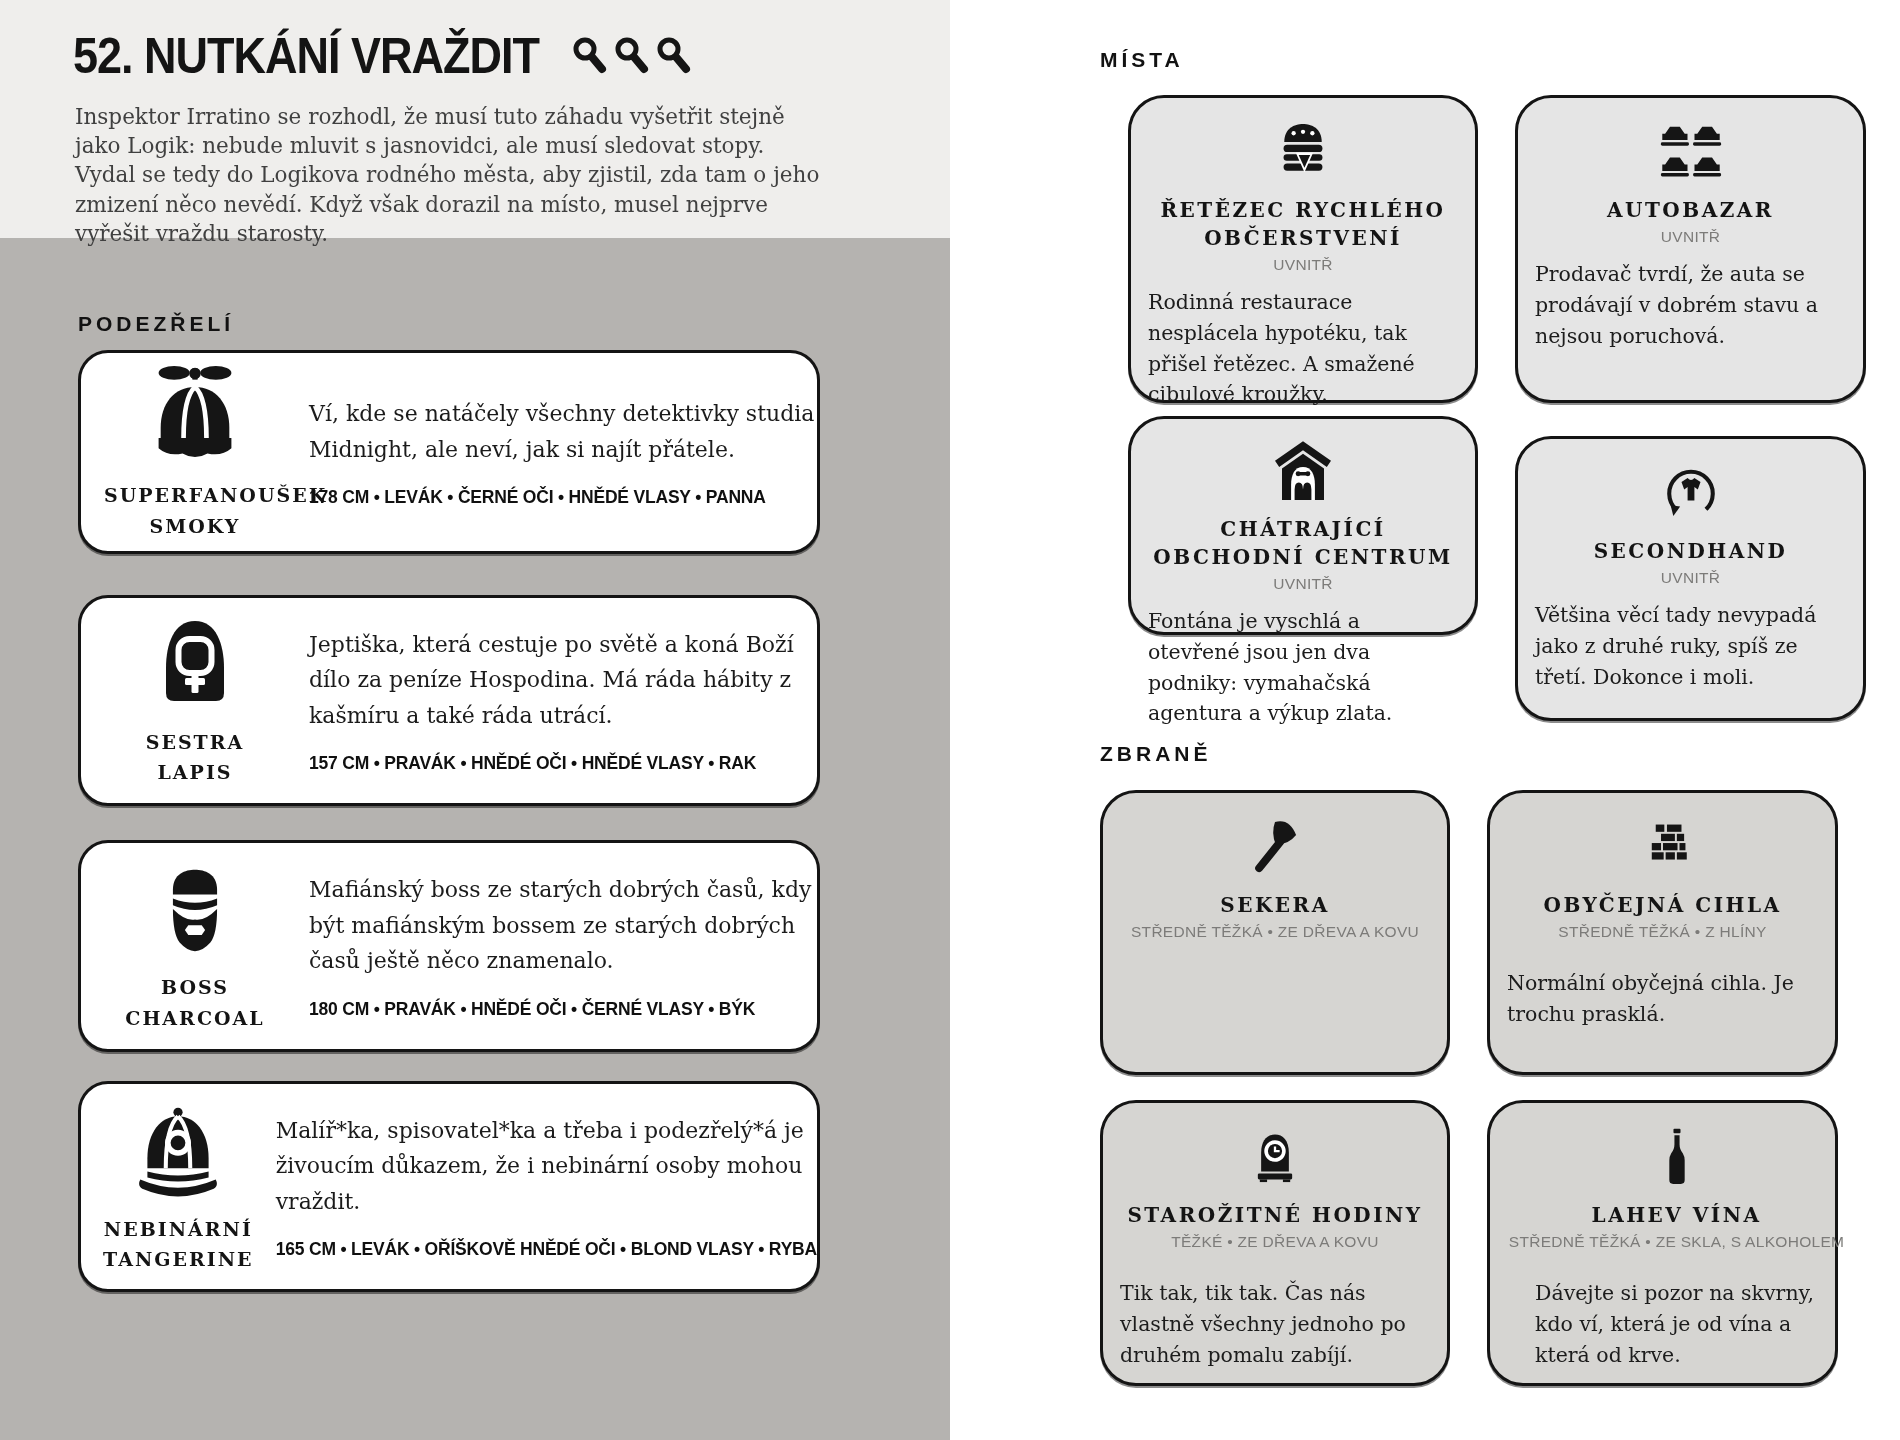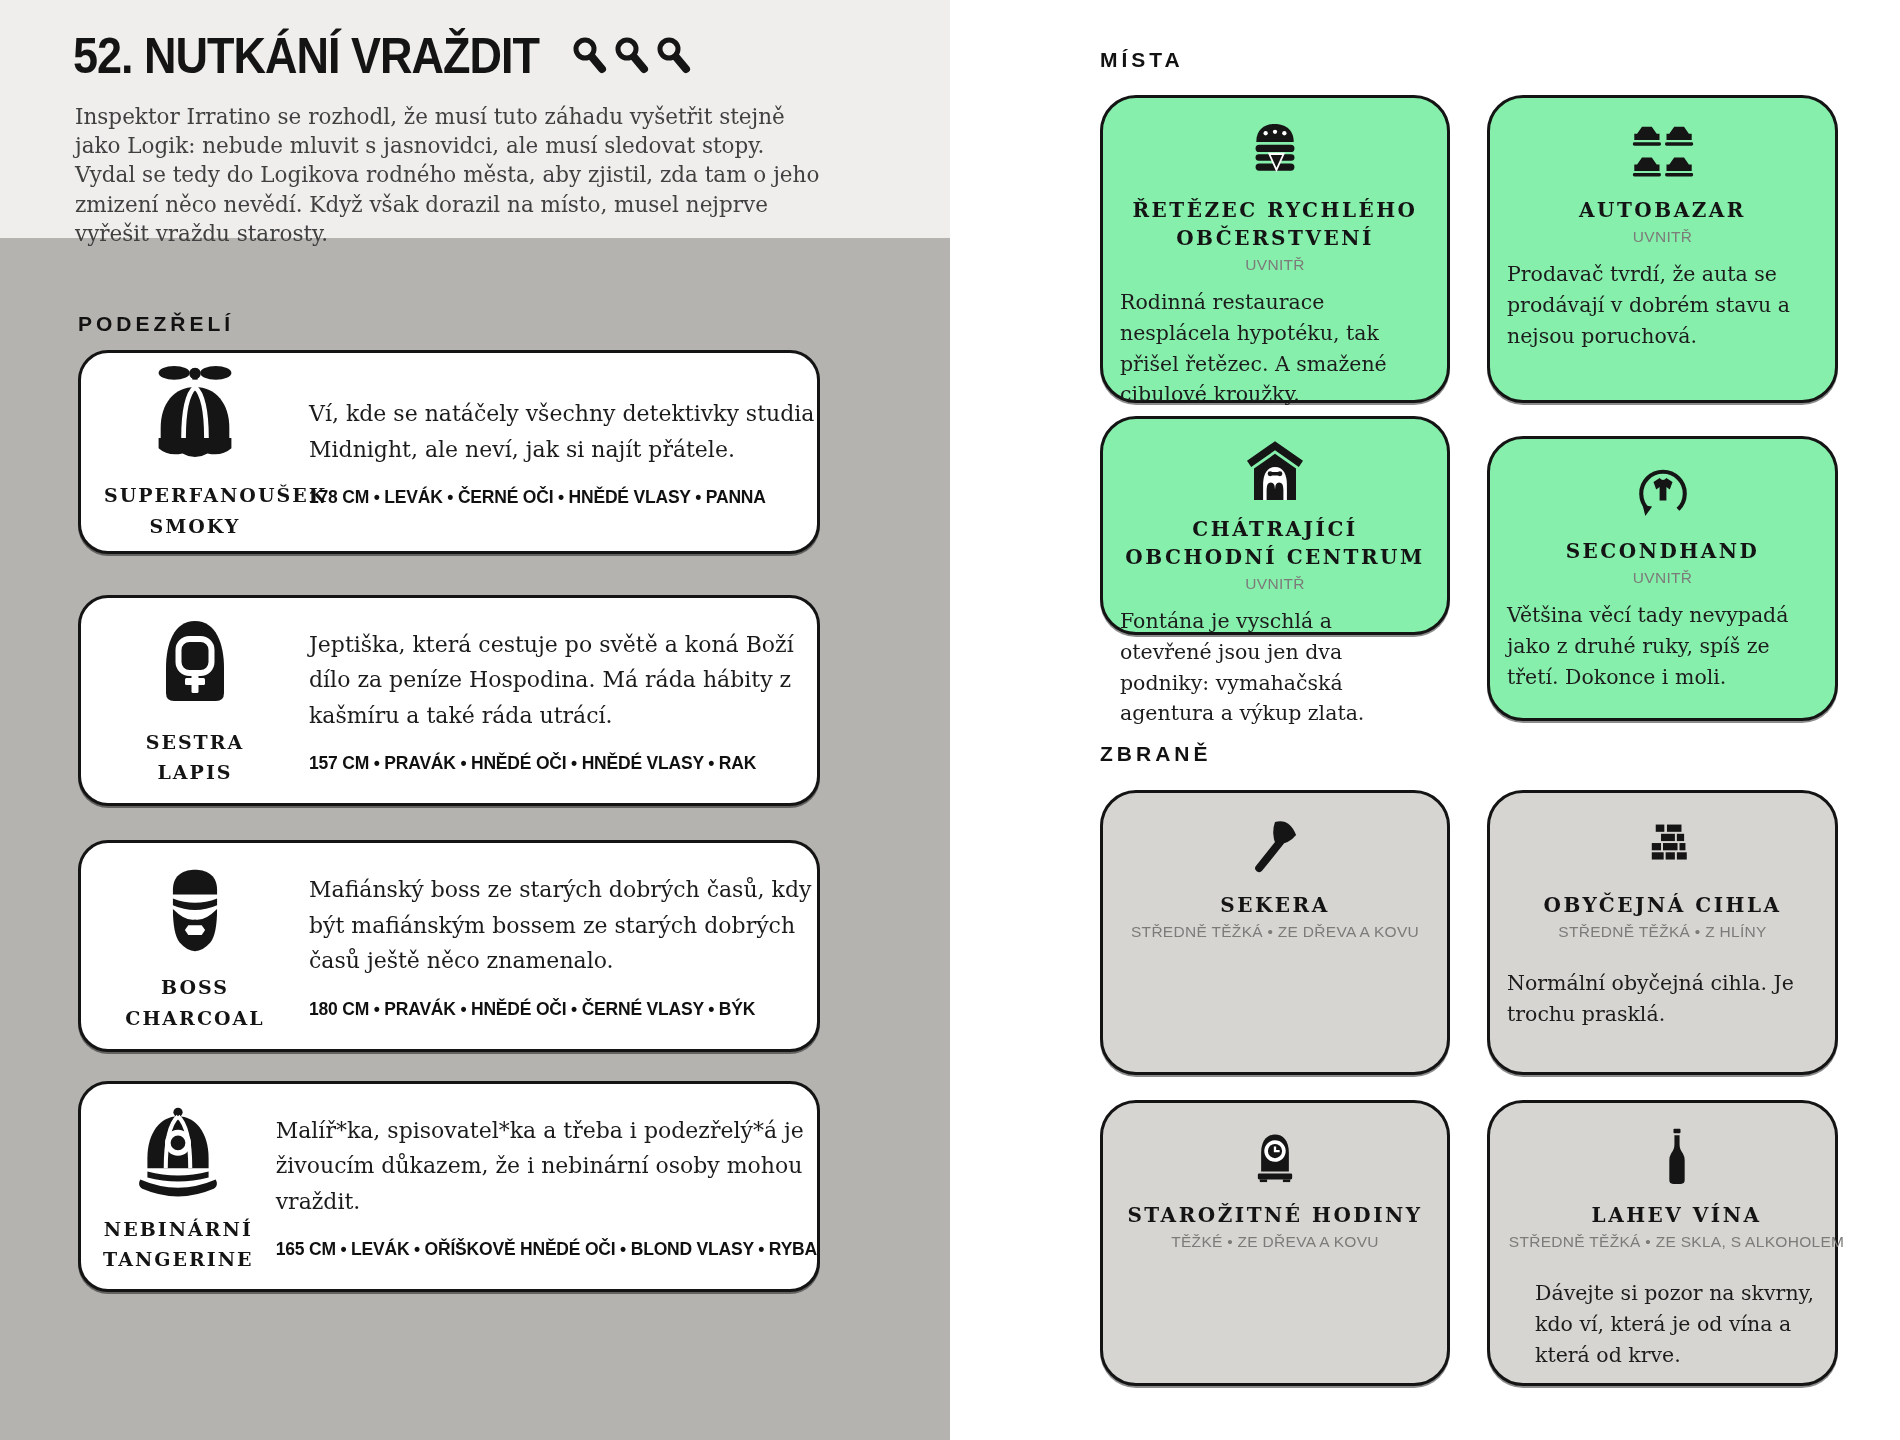--- a/index.html
+++ b/index.html
@@ -47,21 +47,21 @@
     margin-top:20px; font-family:"Liberation Sans", sans-serif; font-weight:bold;
     font-size:17.5px; letter-spacing:-0.2px; color:#101010; white-space:nowrap;
   }
   
   .info-card {
     position:absolute; border:3px solid #141414; border-radius:36px;
     box-shadow:0 2px 0 rgba(0,0,0,0.45);
     display:flex; flex-direction:column; align-items:center;
     padding-top:18px;
   }
-  .info-card.place  { background:#86efac; }
+  .info-card.place  { background:#e5e5e5;margin-left:28px; }
   .info-card.weapon { background:#d6d5d2; }
   .c-icon { height:72px; display:flex; align-items:center; justify-content:center; }
   .c-name {
     margin-top:8px; font-weight:bold; font-size:20px; letter-spacing:2.5px;
     text-align:center; line-height:1.4; color:#141414; padding:0 18px;
   }
   .c-sub {
     margin-top:4px; font-family:"Liberation Sans", sans-serif; font-weight:normal;
     font-size:15.5px; letter-spacing:0.3px; color:#7c7b79; text-align:center; white-space:nowrap;
   }
@@ -295,20 +295,21 @@
         <path class="ink" d="M29 72 V44 C29 25 38 16 50 16 C62 16 71 25 71 44 V72 Z"></path>
         <circle cx="50" cy="41" r="13.5" fill="none" stroke="#fff" stroke-width="5.5"></circle>
         <path d="M50 34 V41 H57" stroke="#fff" stroke-width="3.5" fill="none"></path>
         <rect class="ink" x="24" y="75" width="52" height="9" rx="2"></rect>
         <rect class="ink" x="27" y="84" width="11" height="4"></rect>
         <rect class="ink" x="62" y="84" width="11" height="4"></rect>
       </svg>
     </div>
     <div class="c-name">STAROŽITNÉ HODINY</div>
     <div class="c-sub">TĚŽKÉ • ZE DŘEVA A KOVU</div>
+    <div class="c-desc">Tik tak, tik tak. Čas nás vlastně všechny jednoho po druhém pomalu zabíjí.</div>
   </div>
 
   <div class="info-card weapon" style="left:1487px; top:1100px; width:351px; height:286px;padding-left:28px;">
     <div class="c-icon">
       <svg width="64" height="64" viewBox="0 0 100 100">
         <rect class="ink" x="44.5" y="6" width="11" height="7" rx="1.5"></rect>
         <path class="ink" d="M46 16 H54 V30 Q54 38 59 44 Q62 49 62 55 V86 Q62 92 56 92 H44 Q38 92 38 86 V55 Q38 49 41 44 Q46 38 46 30 Z"></path>
       </svg>
     </div>
     <div class="c-name">LAHEV VÍNA</div>

